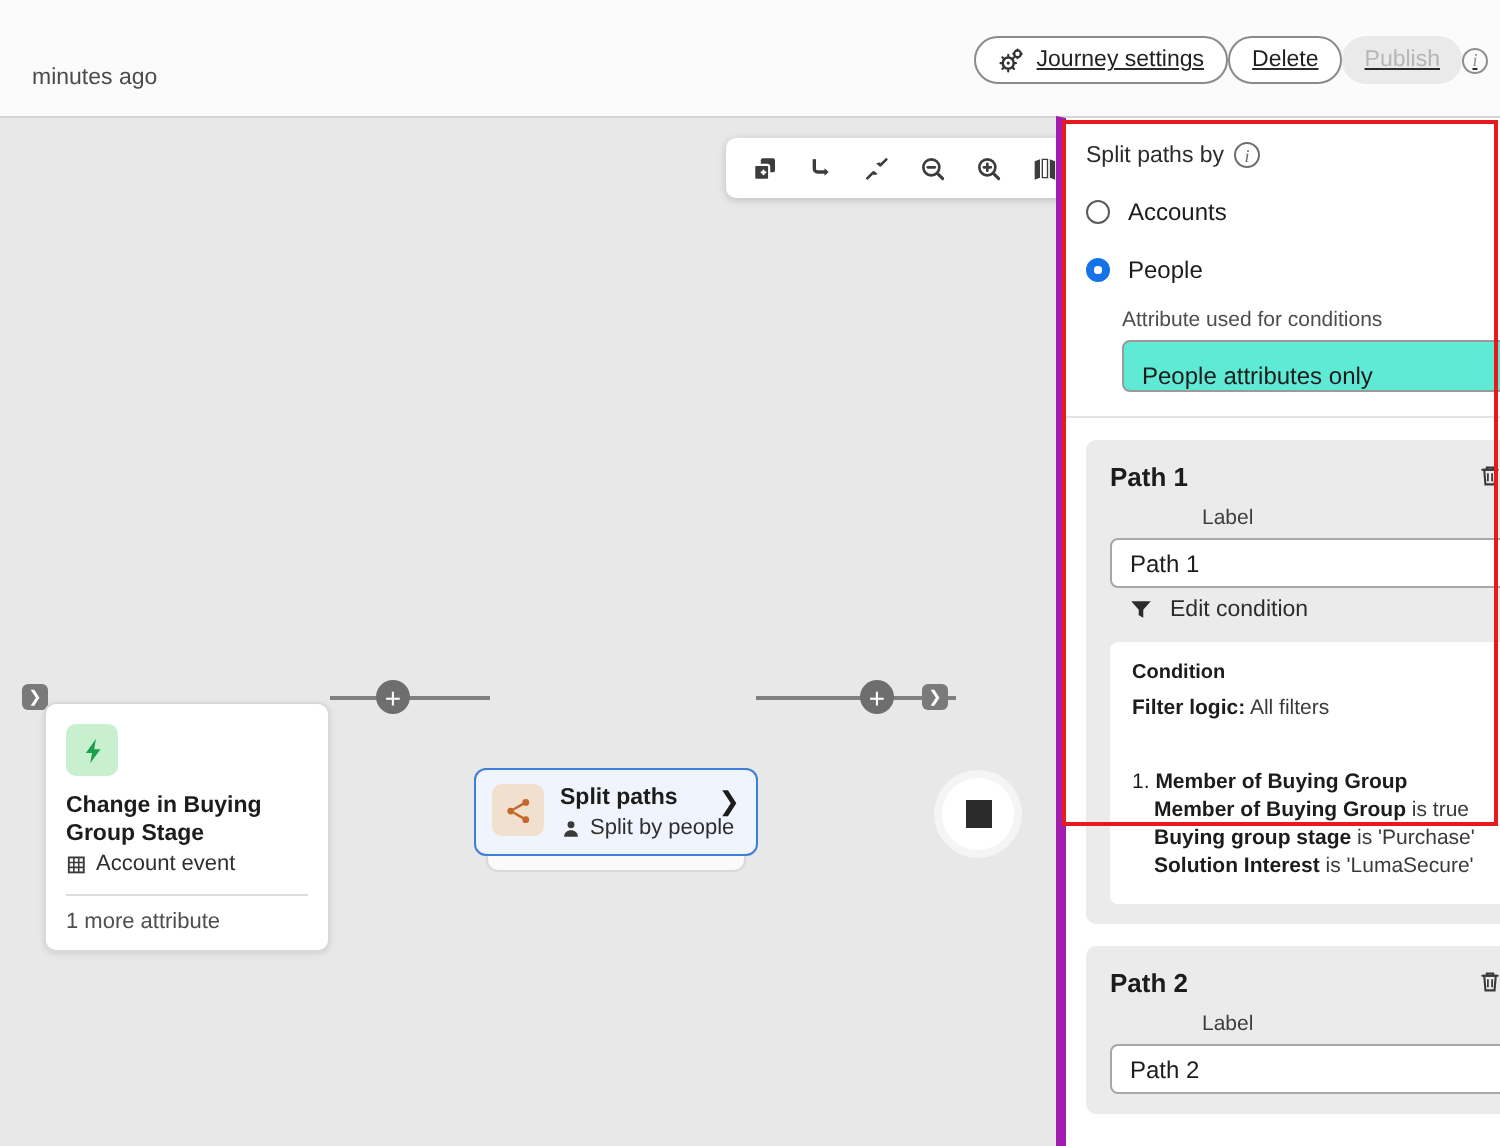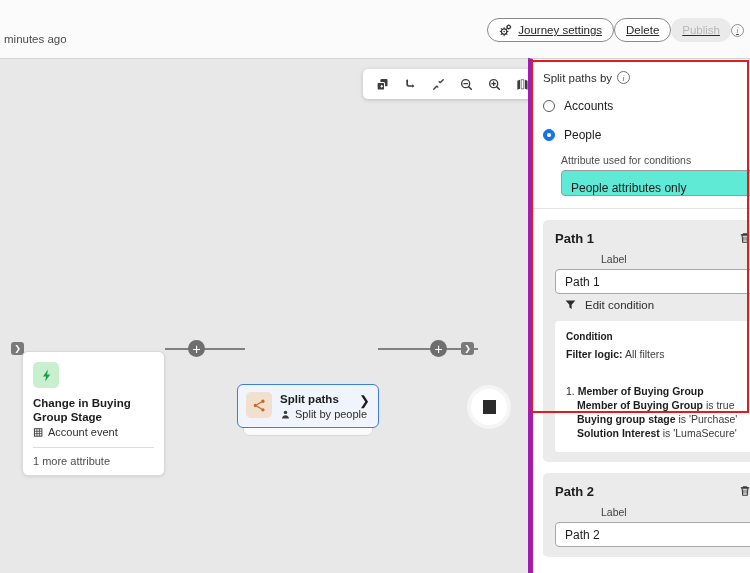--- a/index.html
+++ b/index.html
@@ -24,21 +24,21 @@
   
   .topbar {
     position: absolute;
     left: 0; top: 0;
     width: 750px; height: 58px;
     background: #fbfbfb;
     box-sizing: border-box;
   }
   .topbar-meta {
     position: absolute;
-    left: 4px; top: 33px;
+    left: 16px; top: 33px;
     font-size: 11.5px;
     color: #4b4b4b;
   }
   .topbar-actions {
     position: absolute;
     right: 6px; top: 18px;
     display: flex;
     align-items: center;
     gap: 0;
     text-decoration: underline;

